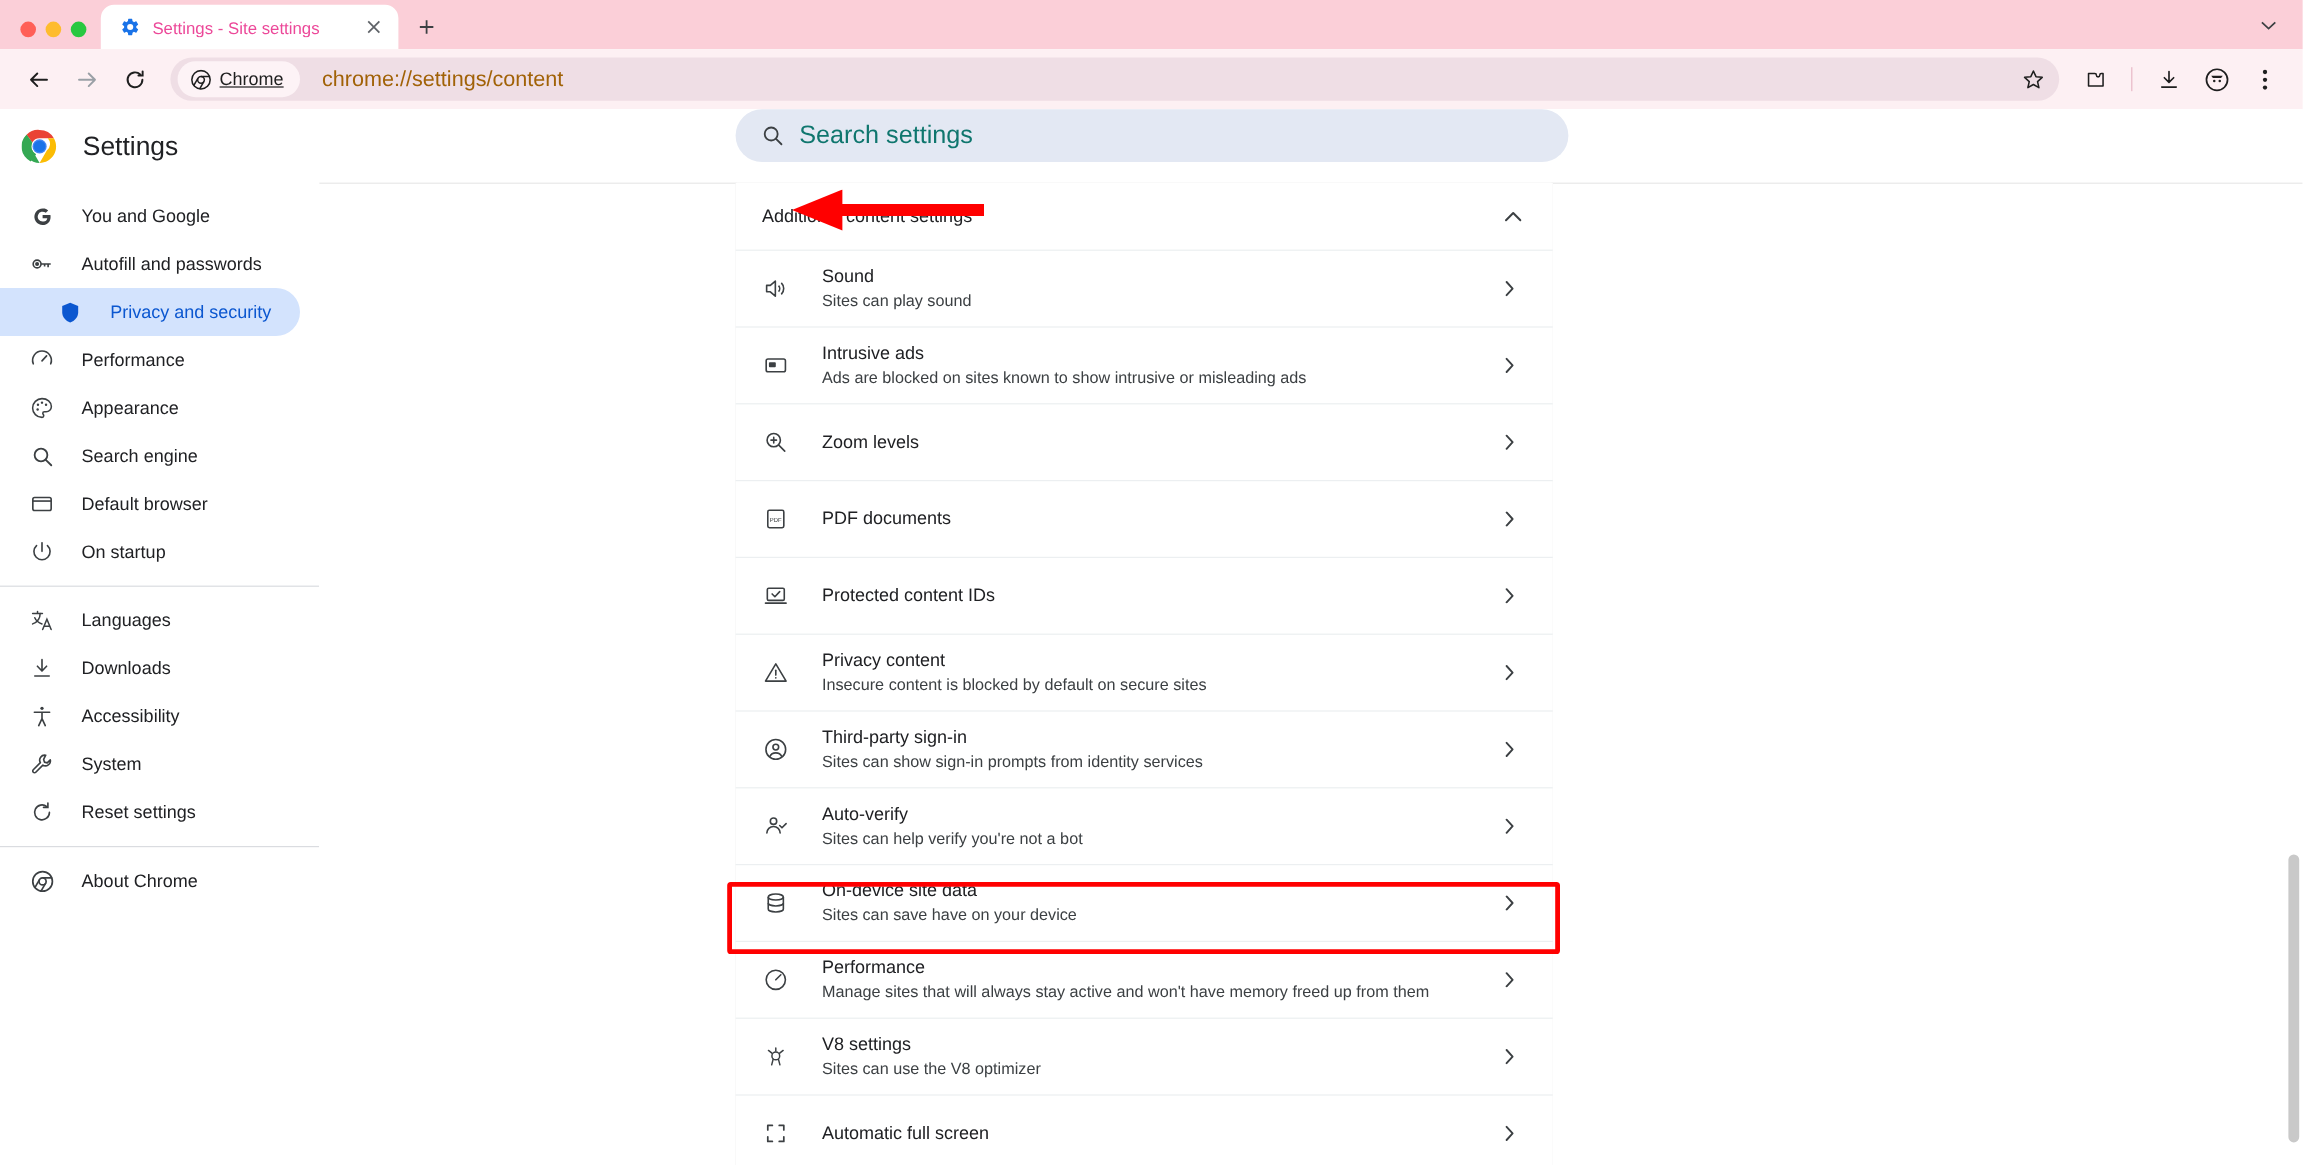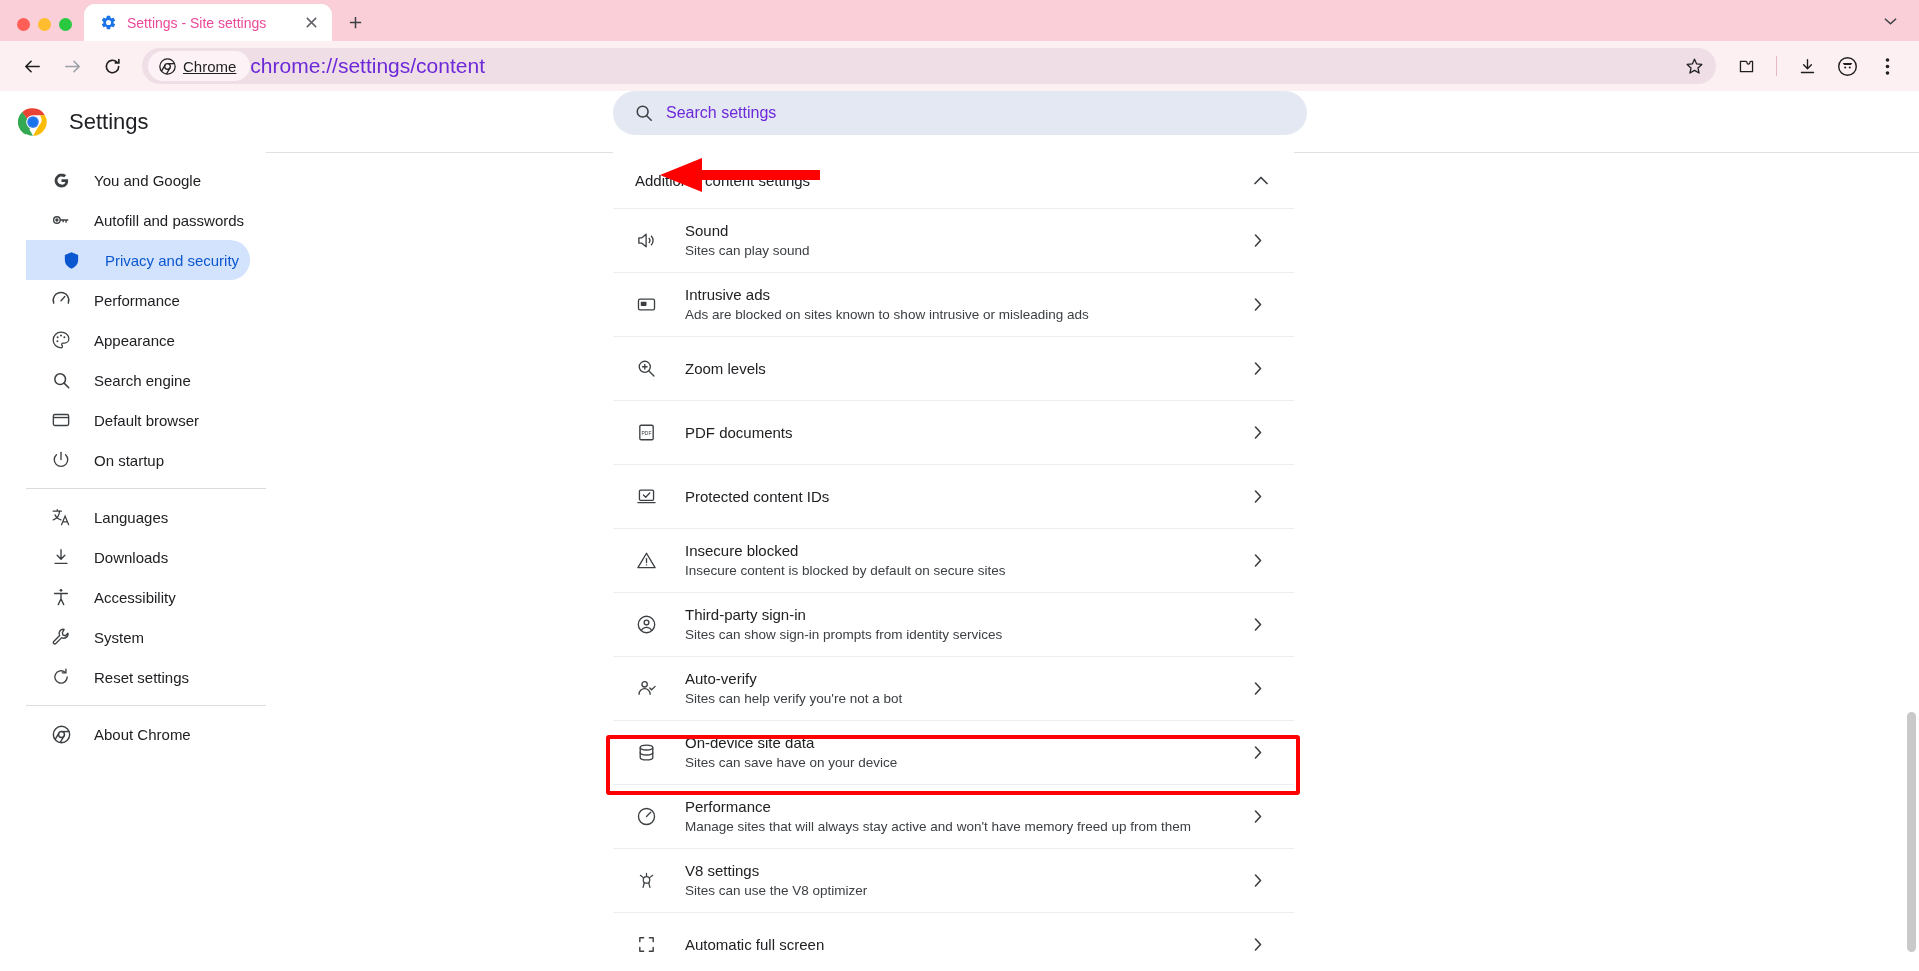--- a/index.html
+++ b/index.html
@@ -84,21 +84,22 @@
   .chrome-chip {
     height: 30px;
     background: #fdf3f6;
     border-radius: 15px;
     display: flex; align-items: center; gap: 7px;
     padding: 0 14px 0 11px;
     flex: 0 0 auto;
   }
   .chrome-chip-label { font-size: 15px; color: #1f1f1f; text-decoration: underline; }
   .omnibox-url {
-    font-size: 21px; color: #6d28d9;
+    font-size: 18px; color: #a16207;
+    margin-left: 18px;
     white-space: nowrap;
   }
   .omnibox-star {
     position: absolute; right: 6px; top: 2px;
     width: 32px; height: 32px;
     display: flex; align-items: center; justify-content: center;
   }
   .tb-divider {
     width: 1px; height: 20px; background: #e8b8c6;
     margin: 0 8px; flex: 0 0 auto;
@@ -117,29 +118,28 @@
     margin-left: 21px;
   }
   .search-settings {
     position: absolute; left: 613px; top: 91px;
     width: 694px; height: 44px;
     background: #e3e8f3;
     border-radius: 22px;
     display: flex; align-items: center;
     padding-left: 22px; gap: 13px;
   }
-  .search-placeholder { font-size: 16px; color: #6d28d9; }
+  .search-placeholder { font-size: 21px; color: #0f766e; }
 
   
   .sidebar {
     position: absolute; left: 0; top: 152px;
     width: 266px; height: 819px;
     background: #ffffff;
     padding-top: 8px;
-    padding-left: 26px;
   }
   .side-item {
     display: flex; align-items: center;
     height: 40px;
     margin: 0 16px 0 0;
     border-radius: 0 20px 20px 0;
     padding-left: 25px;
     gap: 23px;
   }
   .side-item .ico { width: 20px; height: 20px; flex: 0 0 auto;
@@ -622,21 +622,21 @@
 
     <div class="row">
       <span class="row-ico">
         <svg width="21" height="21" viewBox="0 0 22 22" stroke="#3c4043" stroke-width="1.4" fill="none" stroke-linejoin="round" stroke-linecap="round">
           <path d="M11 3.4 L20 18.4 H2 Z"></path>
           <path d="M11 9 V13.2"></path>
               <circle cx="11" cy="15.6" r="0.75" fill="#3c4043" stroke="none"></circle>
         </svg>
       </span>
       <span class="row-text">
-        <span class="row-title">Insecure blocked</span><br>
+        <span class="row-title">Privacy content</span><br>
         <span class="row-sub">Insecure content is blocked by default on secure sites</span>
       </span>
       <span class="row-arrow">
         <svg width="8" height="13" viewBox="0 0 8 13" stroke="#3c4043" stroke-width="1.6" fill="none" stroke-linecap="round" stroke-linejoin="round">
               <path d="M1.5 1 L6.5 6.5 L1.5 12"></path>
             </svg>
       </span>
     </div>
 
     <div class="row">

